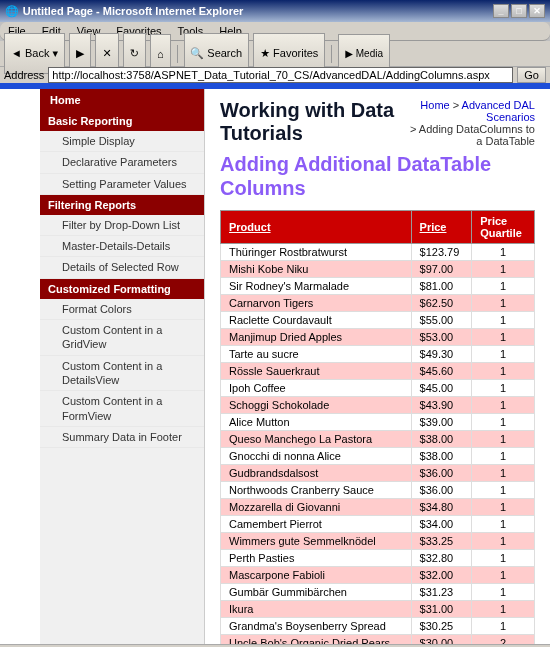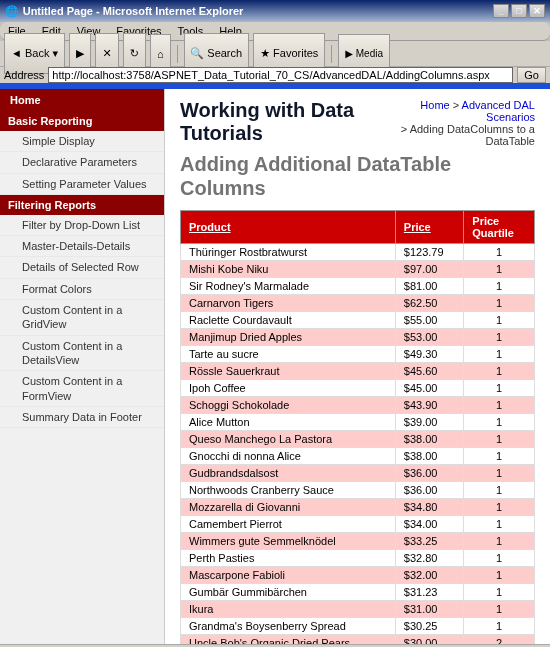--- a/index.html
+++ b/index.html
@@ -83,20 +83,21 @@
       cursor: pointer;
       height: 16px;
     }
 
     
     .browser-content {
       display: flex;
       height: calc(647px - 22px - 26px - 22px - 22px);
       background: white;
       overflow: hidden;
+      padding-left: 40px;
     }
 
     
     .status-bar {
       background: #d4d0c8;
       border-top: 1px solid #aaa;
       padding: 1px 5px;
       font-size: 11px;
       height: 22px;
       display: flex; align-items: center; justify-content: space-between;
@@ -153,21 +154,21 @@
     .breadcrumb {
       font-size: 11px;
       color: #333;
       margin-bottom: 5px;
     }
     .breadcrumb a { color: #00c; text-decoration: none; }
 
     .page-title {
       font-size: 20px;
       font-weight: bold;
-      color: #737373;
+      color: #8b5cf6;
       margin-bottom: 10px;
       line-height: 1.2;
     }
 
     
     .data-table {
       border-collapse: collapse;
       width: 100%;
       font-size: 11px;
     }
@@ -243,20 +244,21 @@
     <div class="sidebar-section-header">Basic Reporting</div>
     <div class="sidebar-subitem">Simple Display</div>
     <div class="sidebar-subitem">Declarative Parameters</div>
     <div class="sidebar-subitem">Setting Parameter Values</div>
 
     <div class="sidebar-section-header">Filtering Reports</div>
     <div class="sidebar-subitem">Filter by Drop-Down List</div>
     <div class="sidebar-subitem">Master-Details-Details</div>
     <div class="sidebar-subitem">Details of Selected Row</div>
 
+    <div class="sidebar-section-header">Customized Formatting</div>
     <div class="sidebar-subitem">Format Colors</div>
     <div class="sidebar-subitem">Custom Content in a GridView</div>
     <div class="sidebar-subitem">Custom Content in a DetailsView</div>
     <div class="sidebar-subitem">Custom Content in a FormView</div>
     <div class="sidebar-subitem">Summary Data in Footer</div>
   </div>
 
   <div class="main-content">
     <div class="header-row">
       <div class="header-left">

